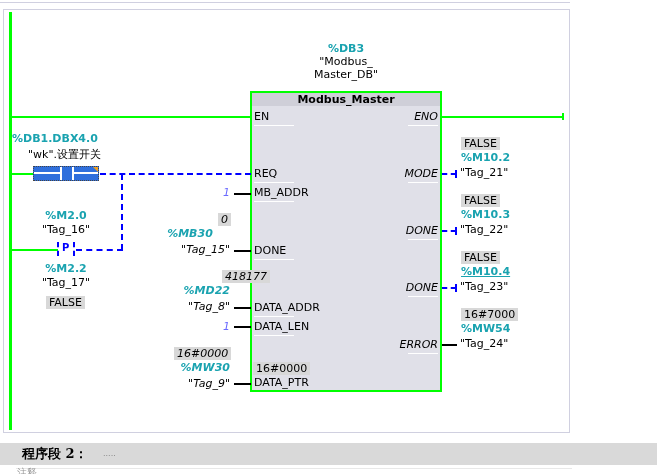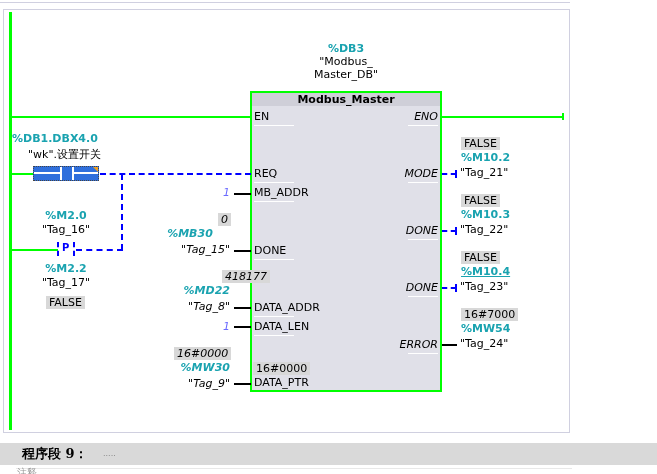--- a/index.html
+++ b/index.html
@@ -134,16 +134,16 @@
 <div class="abs dash-h" style="left:442px;top:287px;width:14px;"></div>
 <div class="abs term-tick" style="left:455px;top:284px;"></div>
 <div class="abs tag" style="left:460px;top:280px;">"Tag_23"</div>
 
 <div class="abs val" style="left:461px;top:308px;">16#7000</div>
 <div class="abs addr" style="left:461px;top:322px;">%MW54</div>
 <div class="abs wire-k" style="left:442px;top:344px;width:15px;"></div>
 <div class="abs tag" style="left:460px;top:337px;">"Tag_24"</div>
 
 <div class="abs section-bar"></div>
-<div class="abs section-title">程序段 9：</div>
+<div class="abs section-title">程序段 2：</div>
 <div class="abs section-dots">.....</div>
 <div class="abs comment-line"></div>
 <div class="abs comment-text">注释</div>
 
 </body></html>

